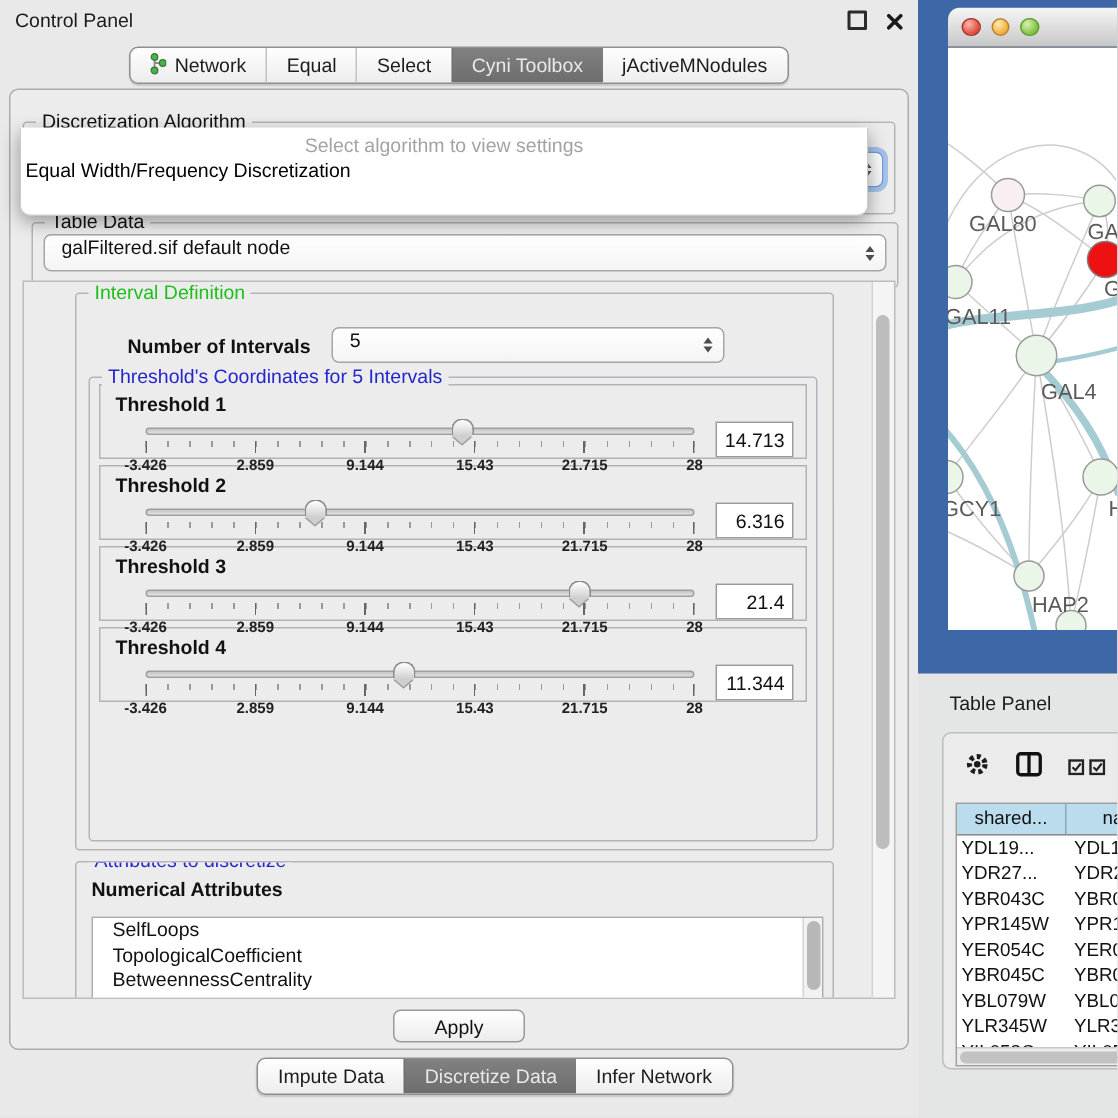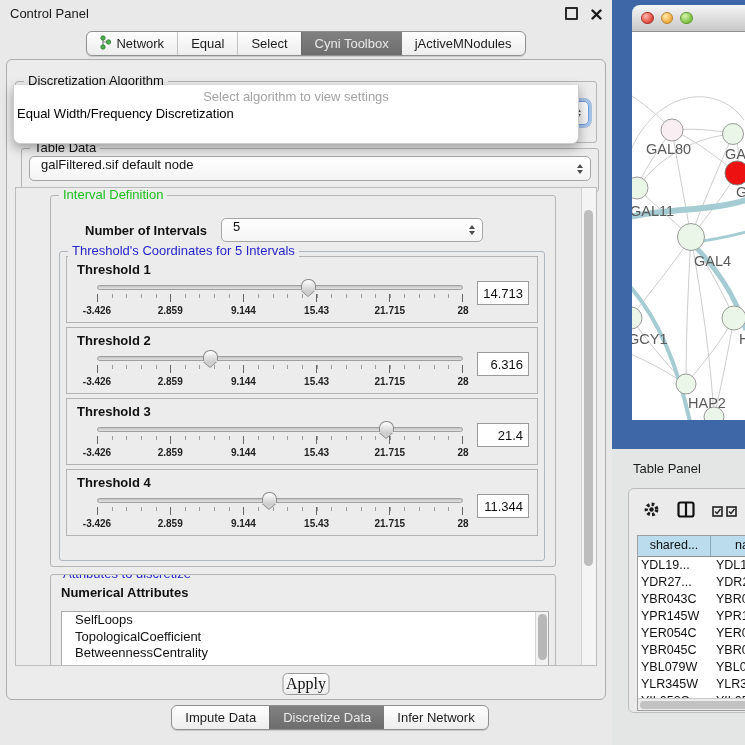--- a/index.html
+++ b/index.html
@@ -49,42 +49,42 @@
   .vp-content{position:absolute;left:0;top:0;right:15px;bottom:0;}
   .vscroll{position:absolute;right:0;top:0;width:15px;height:100%;background:#f4f4f4;border-left:1px solid #d2d2d2;box-sizing:border-box;}
   .vthumb{position:absolute;left:2px;top:22px;width:9px;height:356px;background:#bdbdbd;border-radius:5px;}
 
   
   .interval-group{left:34px;top:7px;width:506px;height:372px;}
   .noi-row{position:absolute;left:34px;top:22px;display:flex;align-items:center;gap:14px;}
   .noi-label{font-weight:bold;font-size:13px;}
   .noi-combo{position:relative;width:262px;height:24px;}
   .thr-group{position:absolute;left:8px;top:55px;right:10px;height:308px;border:1px solid #aeb6c2;border-radius:3px;}
-  .tpanel{margin:4px 6px 0 6px;border:1px solid #b3b3b3;background:#ececec;height:67px;box-sizing:border-box;}
+  .tpanel{margin:4px 6px 0 6px;border:1px solid #b3b3b3;background:#ececec;height:50px;box-sizing:border-box;}
   .tp-title{font-weight:bold;font-size:13px;padding:5px 0 0 10px;}
   .slider-row{display:flex;align-items:flex-start;padding:2px 8px 0 30px;}
   .slider-area{flex:1;position:relative;height:42px;margin-right:14px;}
   .track{position:absolute;left:0;right:0;top:6px;height:5px;background:linear-gradient(#c4c4c4,#e2e2e2);border:1px solid #9f9f9f;border-radius:4px;box-sizing:border-box;}
   .thumb{position:absolute;top:0;width:15px;height:11px;background:linear-gradient(#ffffff,#d2d2d2);border:1px solid #8a8a8a;border-bottom:none;border-radius:7px 7px 1px 1px;box-sizing:border-box;z-index:2;}
   .thumb::after{content:'';position:absolute;top:10px;left:-1px;width:0;height:0;border-left:7.5px solid transparent;border-right:7.5px solid transparent;border-top:6px solid #cfcfcf;filter:drop-shadow(0 1px 0 #8a8a8a);}
   .ticks-minor{position:absolute;left:0;right:0;top:15px;height:4px;background:repeating-linear-gradient(90deg,#9a9a9a 0,#9a9a9a 1px,transparent 1px,transparent 4%);}
   .ticks-major{position:absolute;left:0;right:0;top:15px;height:8px;background:repeating-linear-gradient(90deg,#666 0,#666 1px,transparent 1px,transparent 20%);border-right:1px solid #666;}
   .tick-labels{position:absolute;left:0;right:0;top:26px;height:12px;}
   .tick-labels span{position:absolute;transform:translateX(-50%);font-size:10px;font-weight:bold;color:#222;white-space:nowrap;}
   .value-box{width:52px;height:24px;margin-top:2px;border:1px solid #9a9a9a;background:#fff;font-size:13px;line-height:24px;text-align:right;padding:0 5px;box-sizing:border-box;}
 
   
   .attr-group{left:34px;top:386px;width:506px;height:93px;overflow:hidden;}
   .attr-title{position:absolute;left:10px;top:10px;font-weight:bold;font-size:13px;}
   .listbox{position:absolute;left:10px;top:36px;width:488px;height:56px;background:#fff;border:1px solid #ababab;box-sizing:border-box;overflow:hidden;}
   .list-item{font-size:13px;line-height:16.5px;padding-left:13px;color:#111;white-space:nowrap;}
   .list-scrollbar{position:absolute;right:0;top:0;width:13px;height:100%;background:#f2f2f2;border-left:1px solid #d5d5d5;box-sizing:border-box;}
   .list-thumb{position:absolute;left:1.5px;top:2px;width:9px;height:46px;background:#b7b7b7;border-radius:5px;}
 
-  .apply{position:absolute;left:50%;top:613px;transform:translateX(-50%);width:47px;height:22px;background:linear-gradient(#ffffff,#ececec);border:1px solid #9a9a9a;border-radius:5px;font-size:16px;font-family:Liberation Serif, serif;color:#111;padding:0;}
+  .apply{position:absolute;left:50%;top:613px;transform:translateX(-50%);width:88px;height:22px;background:linear-gradient(#ffffff,#ececec);border:1px solid #9a9a9a;border-radius:5px;font-size:13px;font-family:Liberation Sans, sans-serif;color:#111;padding:0;}
 
   
   .right-side{position:absolute;left:612px;top:0;width:133px;height:745px;background:#e4e5e5;}
   .net-frame{position:absolute;left:0;top:0;width:133px;height:449px;background:var(--frame-blue,#3d67a6);}
   .mac-titlebar{position:absolute;left:20px;top:5px;width:113px;height:27px;background:linear-gradient(#f6f6f6,#c7c7c7);border-bottom:1px solid #8e8e8e;border-radius:8px 0 0 0;display:flex;align-items:center;padding-left:9px;gap:7px;box-sizing:border-box;}
   .light{width:12.5px;height:12.5px;border-radius:50%;box-sizing:border-box;}
   .light.red{background:radial-gradient(circle at 35% 30%,#ffb9ae,#e0483a 70%);border:1px solid #a8352b;}
   .light.yellow{background:radial-gradient(circle at 35% 30%,#ffe9b0,#f0ad3d 70%);border:1px solid #b8832a;}
   .light.green{background:radial-gradient(circle at 35% 30%,#d7f3ae,#7cc140 70%);border:1px solid #619a2f;}
   .canvas{position:absolute;left:20px;top:32px;width:113px;height:388px;background:#fff;overflow:hidden;}

